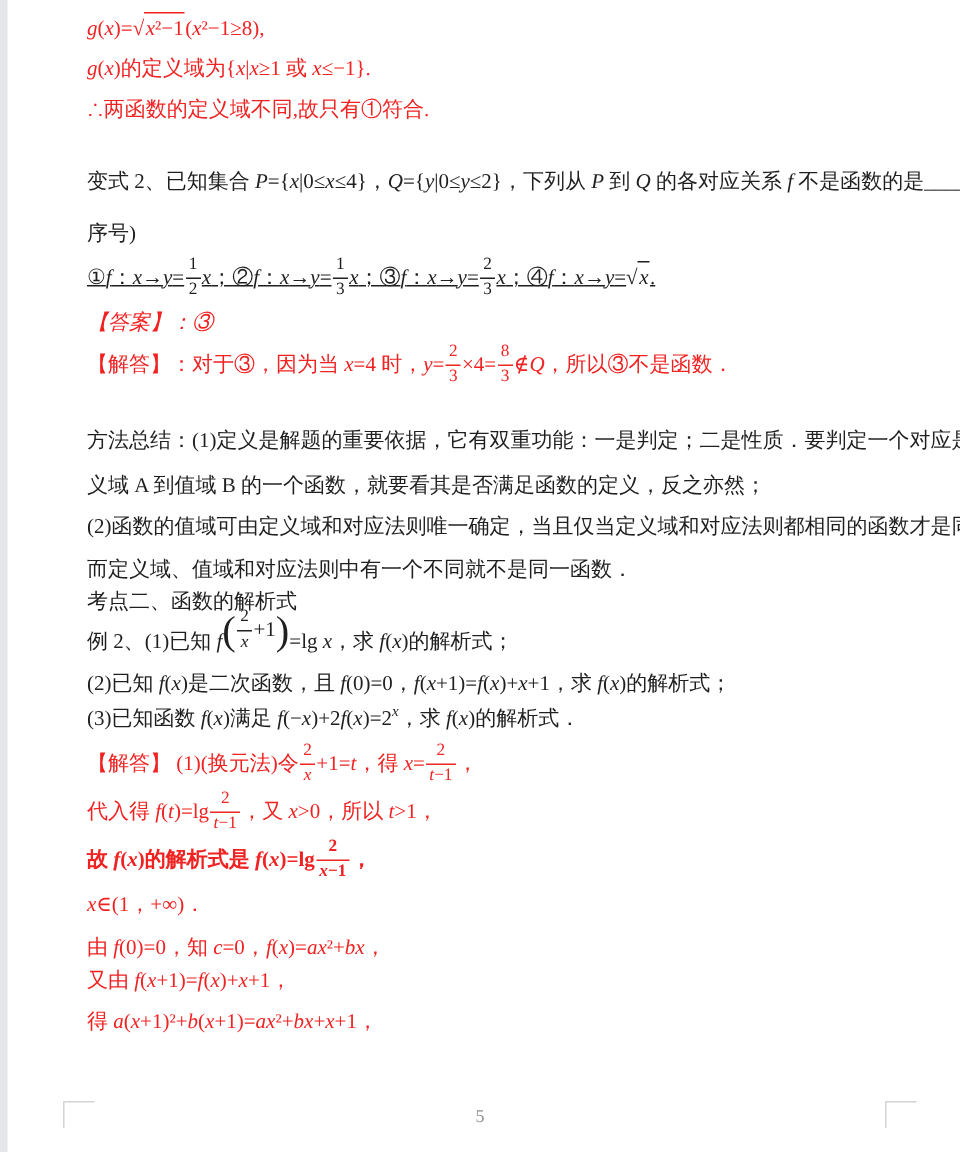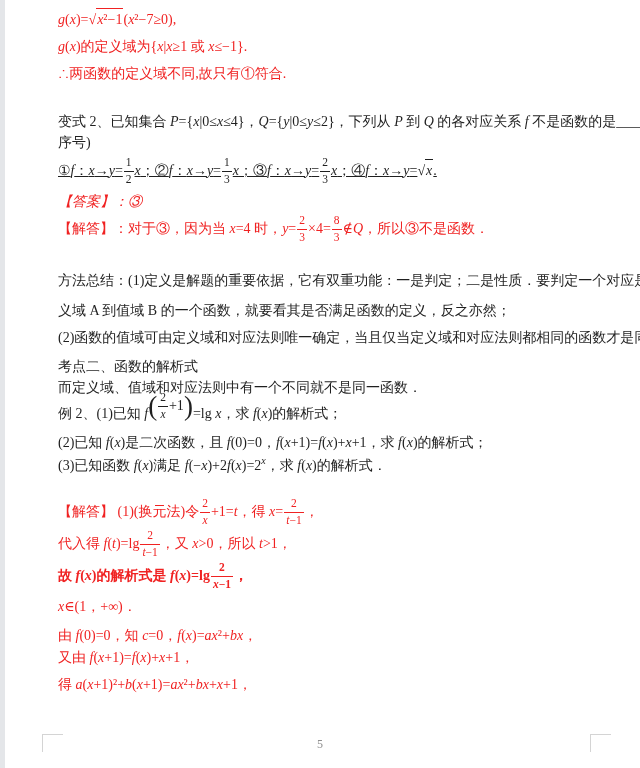--- a/index.html
+++ b/index.html
@@ -18,33 +18,33 @@
   }
   .line{min-height:21px;line-height:21px;white-space:nowrap;}
   .line i{font-family:"Liberation Serif","DejaVu Serif",serif;}
   .red{color:var(--red,#f02222);}
   .blk{color:var(--black,#1f1f1f);}
   
   .line:nth-child(1){margin-top:4px;}
   .line:nth-child(2){margin-top:6px;}
   .line:nth-child(3){margin-top:6px;}
   .line:nth-child(4){margin-top:27px;}
-  .line:nth-child(5){margin-top:0;}
+  .line:nth-child(5){margin-top:14px;}
   .line:nth-child(6){margin-top:4px;text-decoration:underline;}
   .line:nth-child(7){margin-top:4px;font-style:italic;}
   .line:nth-child(8){margin-top:3px;}
   .line:nth-child(9){margin-top:25px;}
   .line:nth-child(10){margin-top:9px;}
   .line:nth-child(11){margin-top:6px;}
   .line:nth-child(12){margin-top:8px;}
   .line:nth-child(13){margin-top:0px;}
   .line:nth-child(14){margin-top:2px;}
   .line:nth-child(15){margin-top:2px;}
   .line:nth-child(16){margin-top:2px;}
-  .line:nth-child(17){margin-top:22px;}
+  .line:nth-child(17){margin-top:5px;}
   .line:nth-child(18){margin-top:2px;}
   .line:nth-child(19){margin-top:2px;font-weight:bold;}
   .line:nth-child(20){margin-top:4px;}
   .line:nth-child(21){margin-top:8px;}
   .line:nth-child(22){margin-top:1px;}
   .line:nth-child(23){margin-top:6px;}
   .line:nth-child(24){margin-top:20px;}
   
   .fr{display:inline-block;vertical-align:middle;text-align:center;
       font-size:11.5px;line-height:1;margin:0 1px;position:relative;top:-1px;}
@@ -72,33 +72,33 @@
     font-size:12px;color:var(--page_number,#8f8f8f);
     font-family:"Liberation Serif","DejaVu Serif",serif;
   }
 </style>
 </head>
 <body>
 
 <div class="page-edge"></div>
 
 <div class="text-lines">
-    <div class="line red"><span><i>g</i><span>(</span><i>x</i><span>)=</span></span><span class="sq"><span class="rs">√</span><span class="rc"><i>x</i><span>²−1</span></span></span><span><span>(</span><i>x</i><span>²−7≥0),</span></span></div>
+    <div class="line red"><span><i>g</i><span>(</span><i>x</i><span>)=</span></span><span class="sq"><span class="rs">√</span><span class="rc"><i>x</i><span>²−1</span></span></span><span><span>(</span><i>x</i><span>²−1≥8),</span></span></div>
     <div class="line red"><span><i>g</i><span>(</span><i>x</i><span>)的定义域为{</span><i>x</i><span>|</span><i>x</i><span>≥1 或 </span><i>x</i><span>≤−1}.</span></span></div>
     <div class="line red"><span><span>∴两函数的定义域不同,故只有①符合.</span></span></div>
     <div class="line blk"><span><span>变式 2、已知集合 </span><i>P</i><span>={</span><i>x</i><span>|0≤</span><i>x</i><span>≤4}，</span><i>Q</i><span>={</span><i>y</i><span>|0≤</span><i>y</i><span>≤2}，下列从 </span><i>P</i><span> 到 </span><i>Q</i><span> 的各对应关系 </span><i>f</i><span> 不是函数的是________．(填</span></span></div>
     <div class="line blk"><span><span>序号)</span></span></div>
     <div class="line blk"><span><span>①</span><i>f</i><span>：</span><i>x</i><span>→</span><i>y</i><span>=</span></span><span class="fr"><span class="fn"><span>1</span></span><span class="fd"><span>2</span></span></span><span><i>x</i><span>；②</span><i>f</i><span>：</span><i>x</i><span>→</span><i>y</i><span>=</span></span><span class="fr"><span class="fn"><span>1</span></span><span class="fd"><span>3</span></span></span><span><i>x</i><span>；③</span><i>f</i><span>：</span><i>x</i><span>→</span><i>y</i><span>=</span></span><span class="fr"><span class="fn"><span>2</span></span><span class="fd"><span>3</span></span></span><span><i>x</i><span>；④</span><i>f</i><span>：</span><i>x</i><span>→</span><i>y</i><span>=</span></span><span class="sq"><span class="rs">√</span><span class="rc"><i>x</i></span></span><span><span>.</span></span></div>
     <div class="line red"><span><span>【答案】：③</span></span></div>
     <div class="line red"><span><span>【解答】：对于③，因为当 </span><i>x</i><span>=4 时，</span><i>y</i><span>=</span></span><span class="fr"><span class="fn"><span>2</span></span><span class="fd"><span>3</span></span></span><span><span>×4=</span></span><span class="fr"><span class="fn"><span>8</span></span><span class="fd"><span>3</span></span></span><span><span>∉</span><i>Q</i><span>，所以③不是函数．</span></span></div>
     <div class="line blk"><span><span>方法总结：(1)定义是解题的重要依据，它有双重功能：一是判定；二是性质．要判定一个对应是不是从定</span></span></div>
     <div class="line blk"><span><span>义域 A 到值域 B 的一个函数，就要看其是否满足函数的定义，反之亦然；</span></span></div>
     <div class="line blk"><span><span>(2)函数的值域可由定义域和对应法则唯一确定，当且仅当定义域和对应法则都相同的函数才是同一函数，</span></span></div>
+    <div class="line blk"><span><span>而定义域、值域和对应法则中有一个不同就不是同一函数．</span></span></div>
     <div class="line blk"><span><span>考点二、函数的解析式</span></span></div>
-    <div class="line blk"><span><span>而定义域、值域和对应法则中有一个不同就不是同一函数．</span></span></div>
     <div class="line blk"><span><span>例 2、(1)已知 </span><i>f</i></span><span class="grp"><span class="big">(</span><span class="fr"><span class="fn"><span>2</span></span><span class="fd"><i>x</i></span></span><span><span>+1</span></span><span class="big">)</span></span><span><span>=lg </span><i>x</i><span>，求 </span><i>f</i><span>(</span><i>x</i><span>)的解析式；</span></span></div>
     <div class="line blk"><span><span>(2)已知 </span><i>f</i><span>(</span><i>x</i><span>)是二次函数，且 </span><i>f</i><span>(0)=0，</span><i>f</i><span>(</span><i>x</i><span>+1)=</span><i>f</i><span>(</span><i>x</i><span>)+</span><i>x</i><span>+1，求 </span><i>f</i><span>(</span><i>x</i><span>)的解析式；</span></span></div>
     <div class="line blk"><span><span>(3)已知函数 </span><i>f</i><span>(</span><i>x</i><span>)满足 </span><i>f</i><span>(−</span><i>x</i><span>)+2</span><i>f</i><span>(</span><i>x</i><span>)=2</span></span><sup class="sup"><i>x</i></sup><span><span>，求 </span><i>f</i><span>(</span><i>x</i><span>)的解析式．</span></span></div>
     <div class="line red"><span><span>【解答】  (1)(换元法)令</span></span><span class="fr"><span class="fn"><span>2</span></span><span class="fd"><i>x</i></span></span><span><span>+1=</span><i>t</i><span>，得 </span><i>x</i><span>=</span></span><span class="fr"><span class="fn"><span>2</span></span><span class="fd"><i>t</i><span>−1</span></span></span><span><span>，</span></span></div>
     <div class="line red"><span><span>代入得 </span><i>f</i><span>(</span><i>t</i><span>)=lg</span></span><span class="fr"><span class="fn"><span>2</span></span><span class="fd"><i>t</i><span>−1</span></span></span><span><span>，又 </span><i>x</i><span>&gt;0，所以 </span><i>t</i><span>&gt;1，</span></span></div>
     <div class="line red"><span><span>故 </span><i>f</i><span>(</span><i>x</i><span>)的解析式是 </span><i>f</i><span>(</span><i>x</i><span>)=lg</span></span><span class="fr"><span class="fn"><span>2</span></span><span class="fd"><i>x</i><span>−1</span></span></span><span><span>，</span></span></div>
     <div class="line red"><span><i>x</i><span>∈(1，+∞)．</span></span></div>
     <div class="line red"><span><span>由 </span><i>f</i><span>(0)=0，知 </span><i>c</i><span>=0，</span><i>f</i><span>(</span><i>x</i><span>)=</span><i>ax</i><span>²+</span><i>bx</i><span>，</span></span></div>
     <div class="line red"><span><span>又由 </span><i>f</i><span>(</span><i>x</i><span>+1)=</span><i>f</i><span>(</span><i>x</i><span>)+</span><i>x</i><span>+1，</span></span></div>
     <div class="line red"><span><span>得 </span><i>a</i><span>(</span><i>x</i><span>+1)²+</span><i>b</i><span>(</span><i>x</i><span>+1)=</span><i>ax</i><span>²+</span><i>bx</i><span>+</span><i>x</i><span>+1，</span></span></div>

